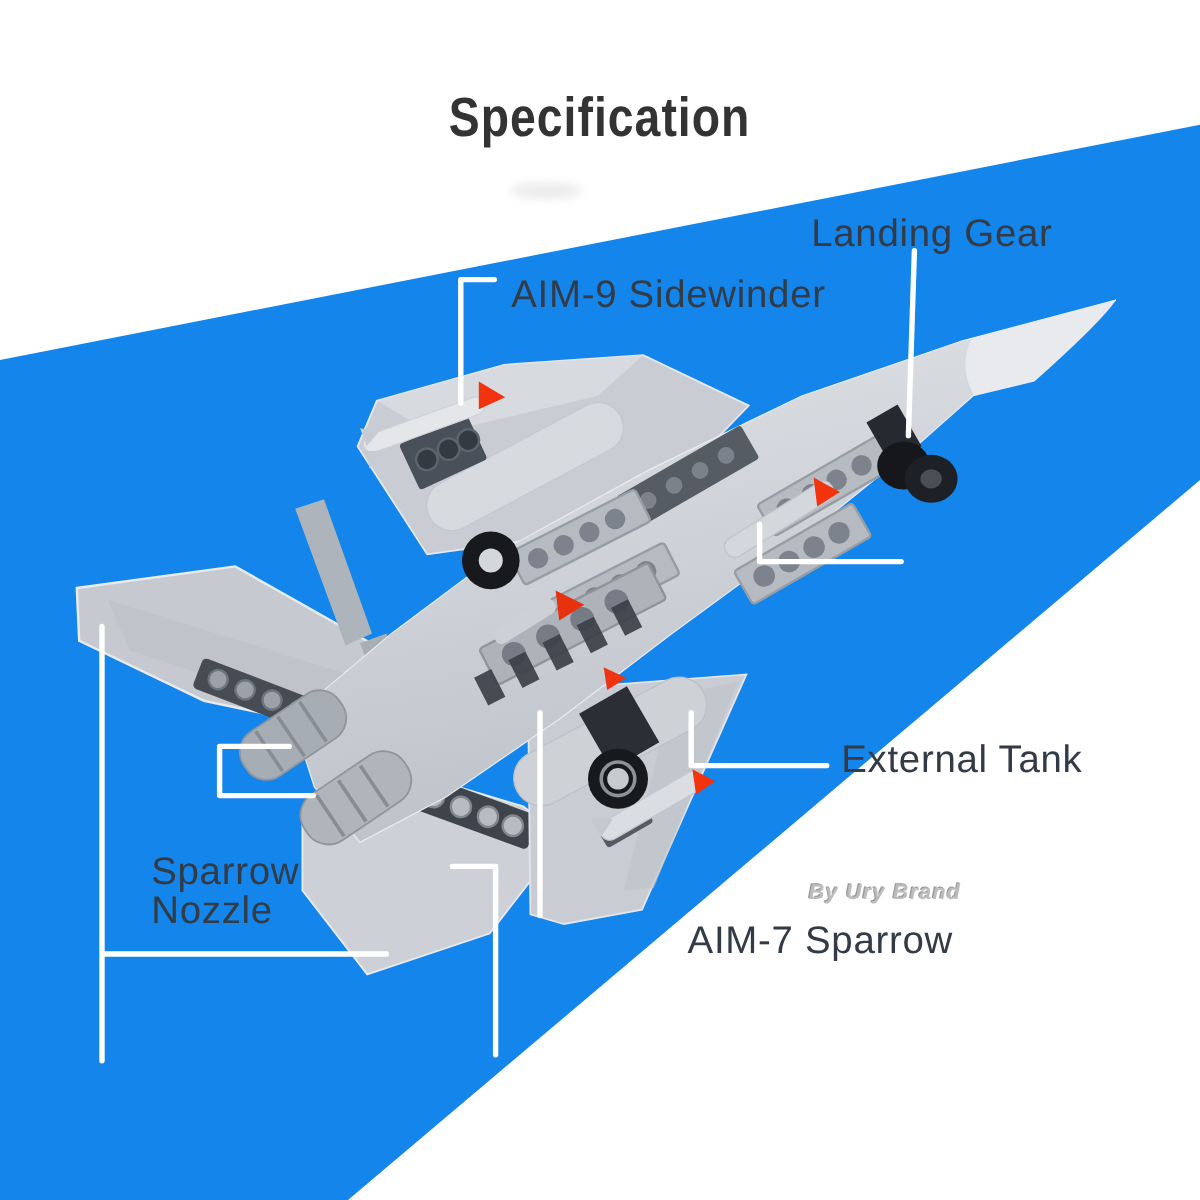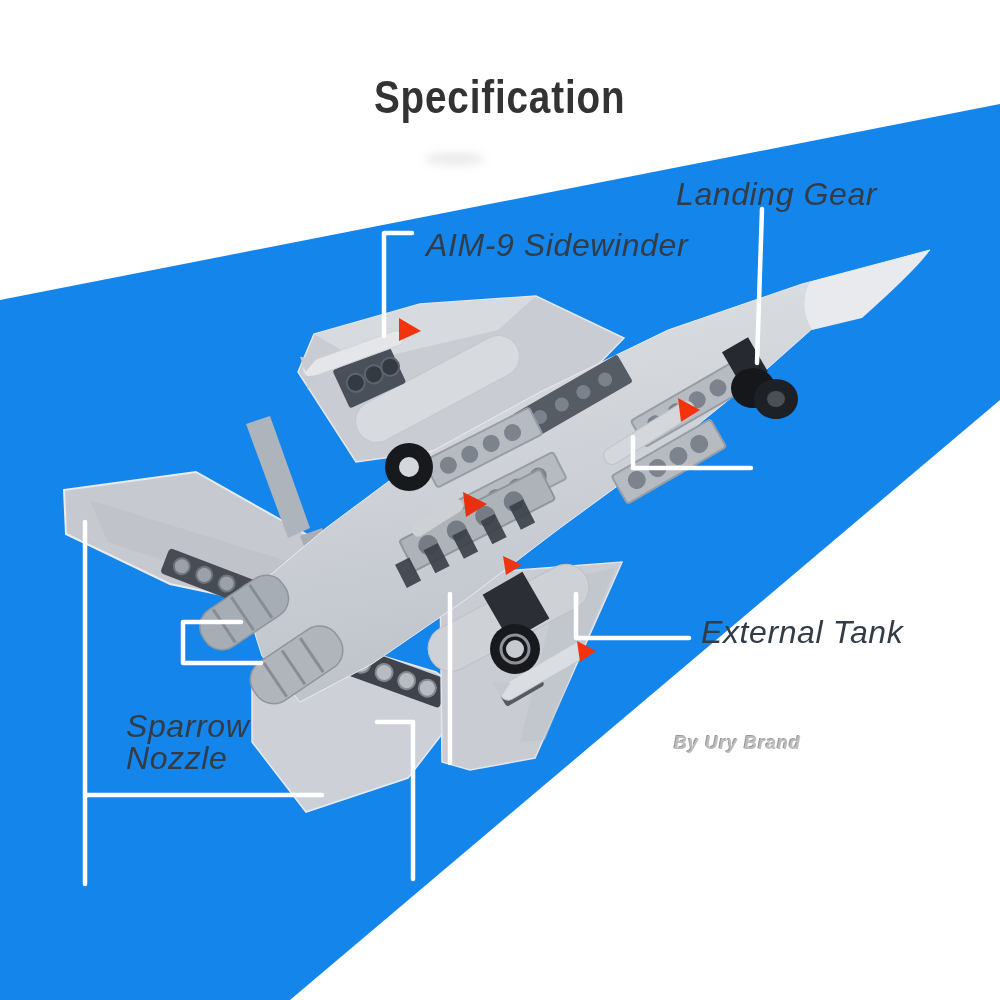--- a/index.html
+++ b/index.html
@@ -4,21 +4,21 @@
 <style>
   html,body{margin:0;padding:0;}
   body{width:1000px;height:1000px;overflow:hidden;background:#fff;
        font-family:"Liberation Sans", sans-serif;}
   .stage{position:relative;width:1000px;height:1000px;background:#fff;}
   .scene{position:absolute;left:0;top:0;width:1000px;height:1000px;}
   .title{position:absolute;left:0;top:70px;width:1000px;margin:0;text-align:center;z-index:5;}
   .title span{display:inline-block;font-weight:bold;font-size:46px;color:#333333;
               transform:scaleX(.84);transform-origin:center;letter-spacing:1px;}
   .lbl{position:absolute;font-size:32px;color:#333c46;white-space:nowrap;line-height:1;
-       letter-spacing:.6px;z-index:6;font-style:italic;}
+       letter-spacing:.6px;z-index:6;}
   .lbl .ln{display:block;}
   #lbl-landing{left:676px;top:178px;}
   #lbl-aim9{left:426px;top:229px;text-align:right;}
   #lbl-aim120{left:764px;top:431px;}
   #lbl-aim120 .ln+.ln{margin-top:21px;}
   #lbl-ext{left:701px;top:616px;}
   #lbl-engine{left:126px;top:710px;}
   #lbl-engine .ln+.ln{}
   #lbl-aim7{left:573px;top:767px;}
   #lbl-tail{left:50px;top:904px;}
@@ -246,15 +246,16 @@
     <span>Specification</span>
   </h1>
 
   <div class="lbl" id="lbl-landing">Landing Gear</div>
   <div class="lbl" id="lbl-aim9">AIM-9 Sidewinder</div>
   <div class="lbl" id="lbl-ext">External Tank</div>
   <div class="lbl" id="lbl-engine">
     <span class="ln">Sparrow</span>
     <span class="ln">Nozzle</span>
   </div>
+  <div class="lbl" id="lbl-aim7">AIM-7 Sparrow</div>
 
   <div class="watermark">By Ury Brand</div>
 </div>
 
 </body></html>

